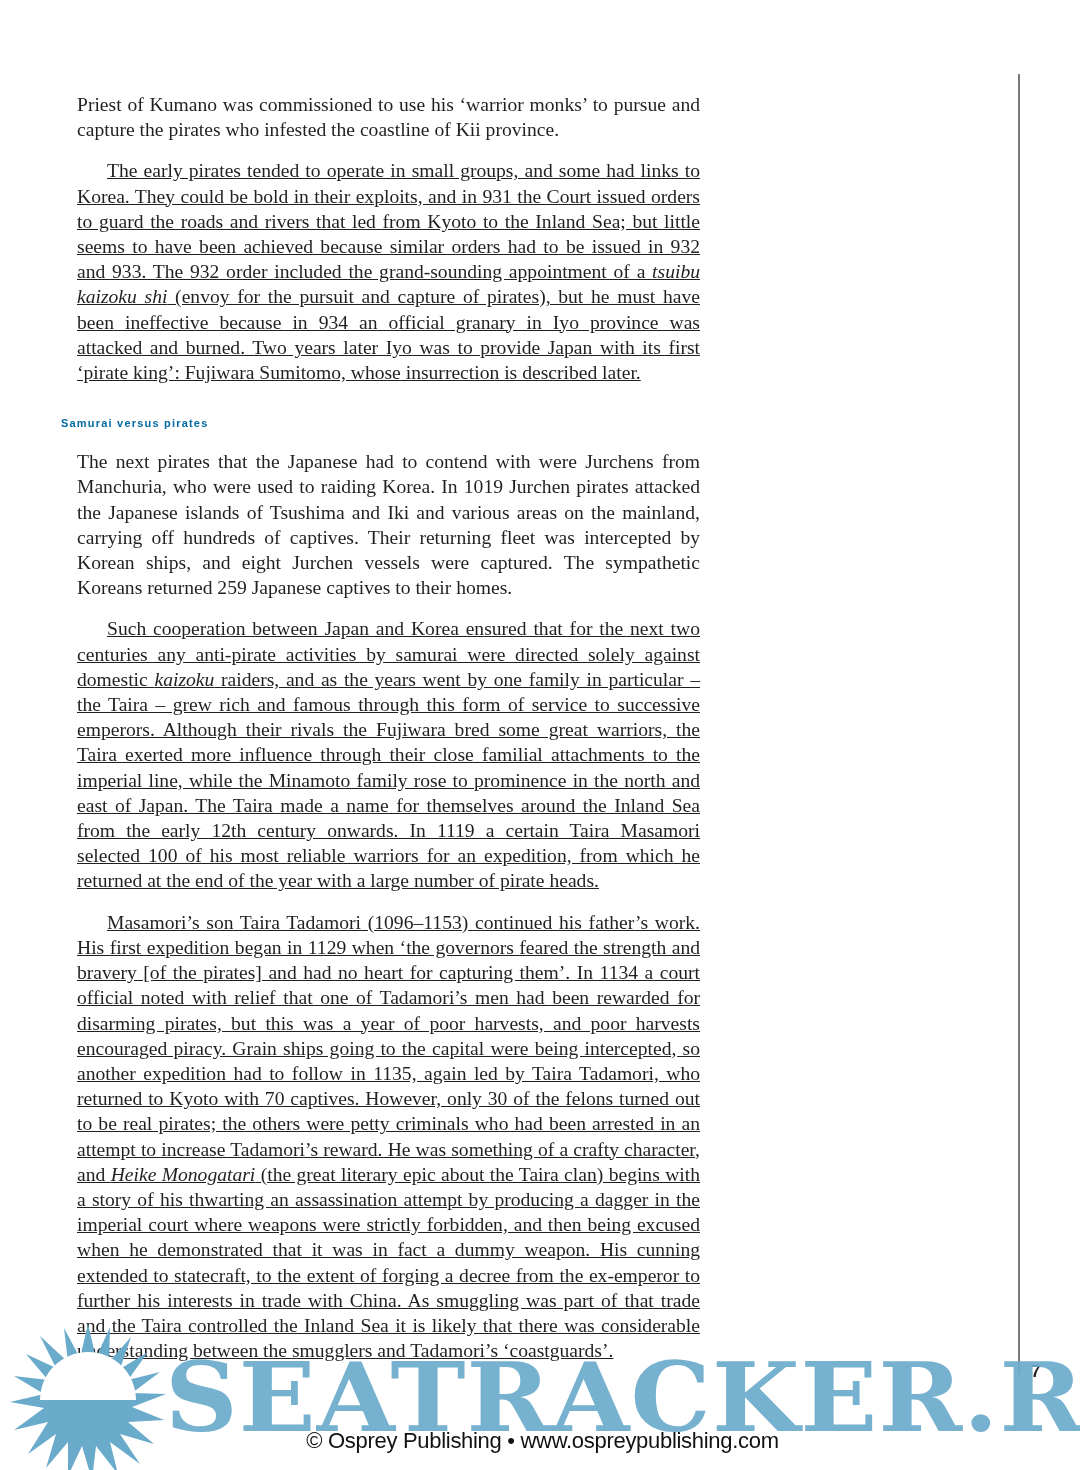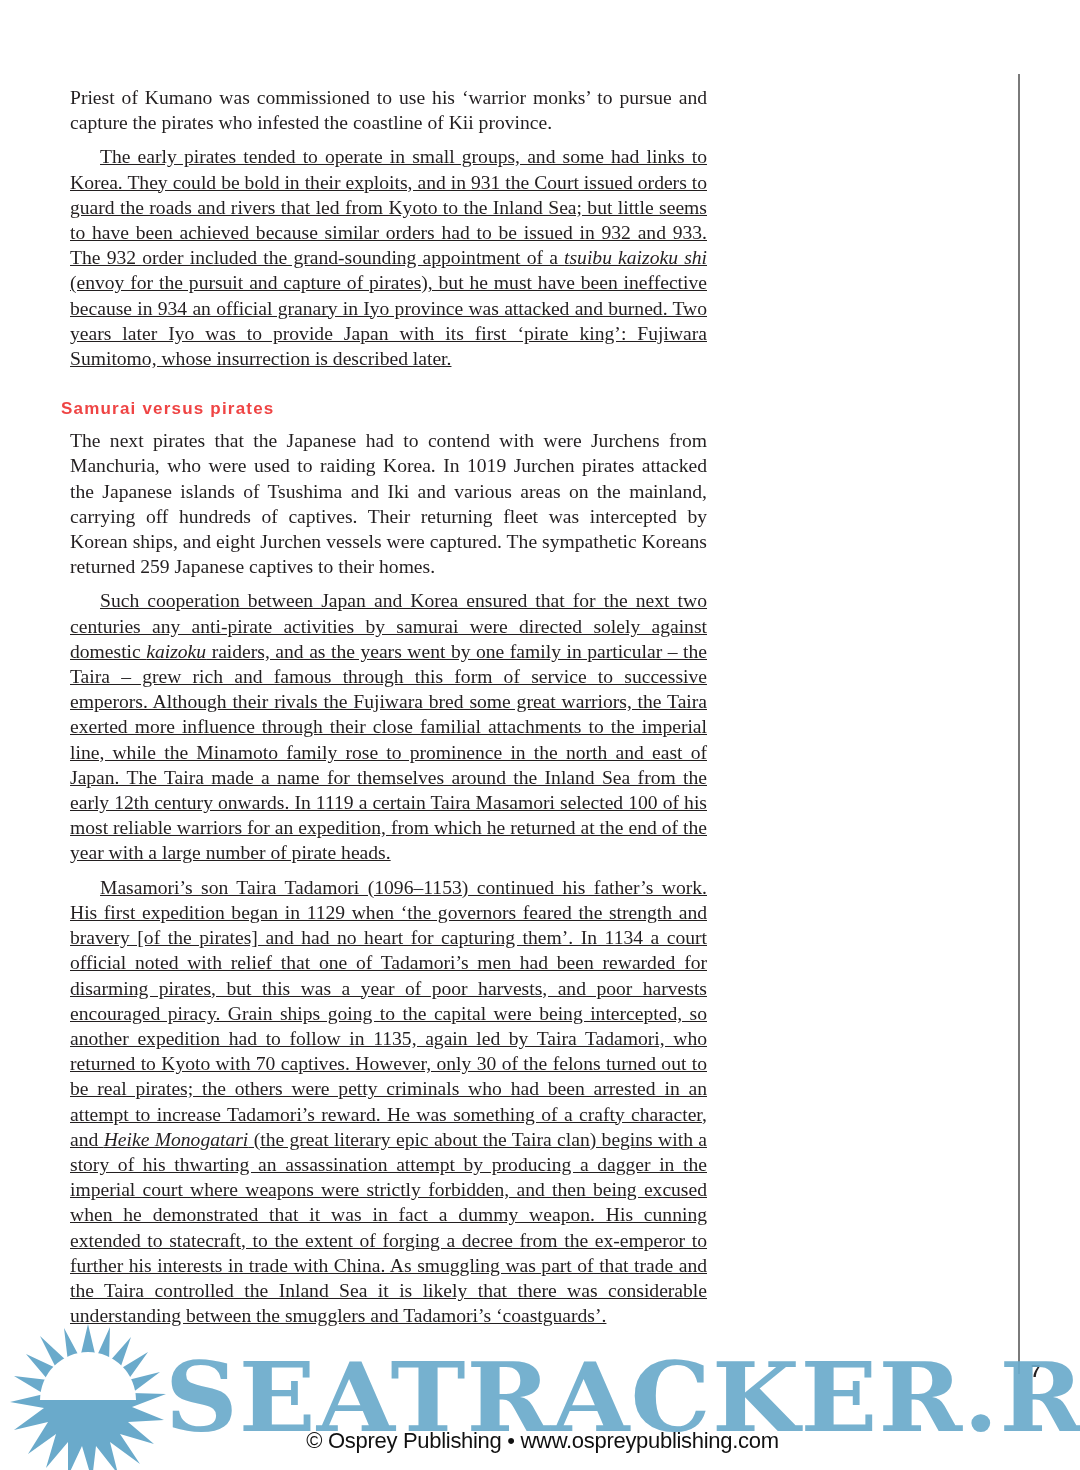--- a/index.html
+++ b/index.html
@@ -5,26 +5,26 @@
   html, body { margin: 0; padding: 0; }
   body {
     width: 1080px; height: 1470px; position: relative; overflow: hidden;
     background: #ffffff; color: #231f20;
     font-family: "Liberation Serif", "DejaVu Serif", serif;
   }
   .column {
     position: absolute; left: 61px; top: 76px; width: 655px;
     font-size: 19.6px; line-height: 25.2px; text-align: justify;
   }
-  .column p { margin: 9px; }
+  .column p { margin: 16px; }
   .column p.indent { text-indent: 30px; text-decoration: underline; }
   .column h2 {
     font-family: "Liberation Sans", "DejaVu Sans", sans-serif;
-    font-weight: bold; font-size: 17px; letter-spacing: 1.2px;
-    margin: 28px 0 0 0; line-height: 20px; color: #ef4444;
+    font-weight: bold; font-size: 11px; letter-spacing: 1.2px;
+    margin: 28px 0 0 0; line-height: 20px; color: #0369a1;
   }
   .rule {
     position: absolute; left: 1018px; top: 74px; width: 2px; height: 1300px;
     background: #7a7a7a;
   }
   .folio {
     position: absolute; left: 1031px; top: 1362px;
     font-family: "Liberation Sans", "DejaVu Sans", sans-serif;
     font-weight: bold; font-size: 17px; color: #231f20;
   }

